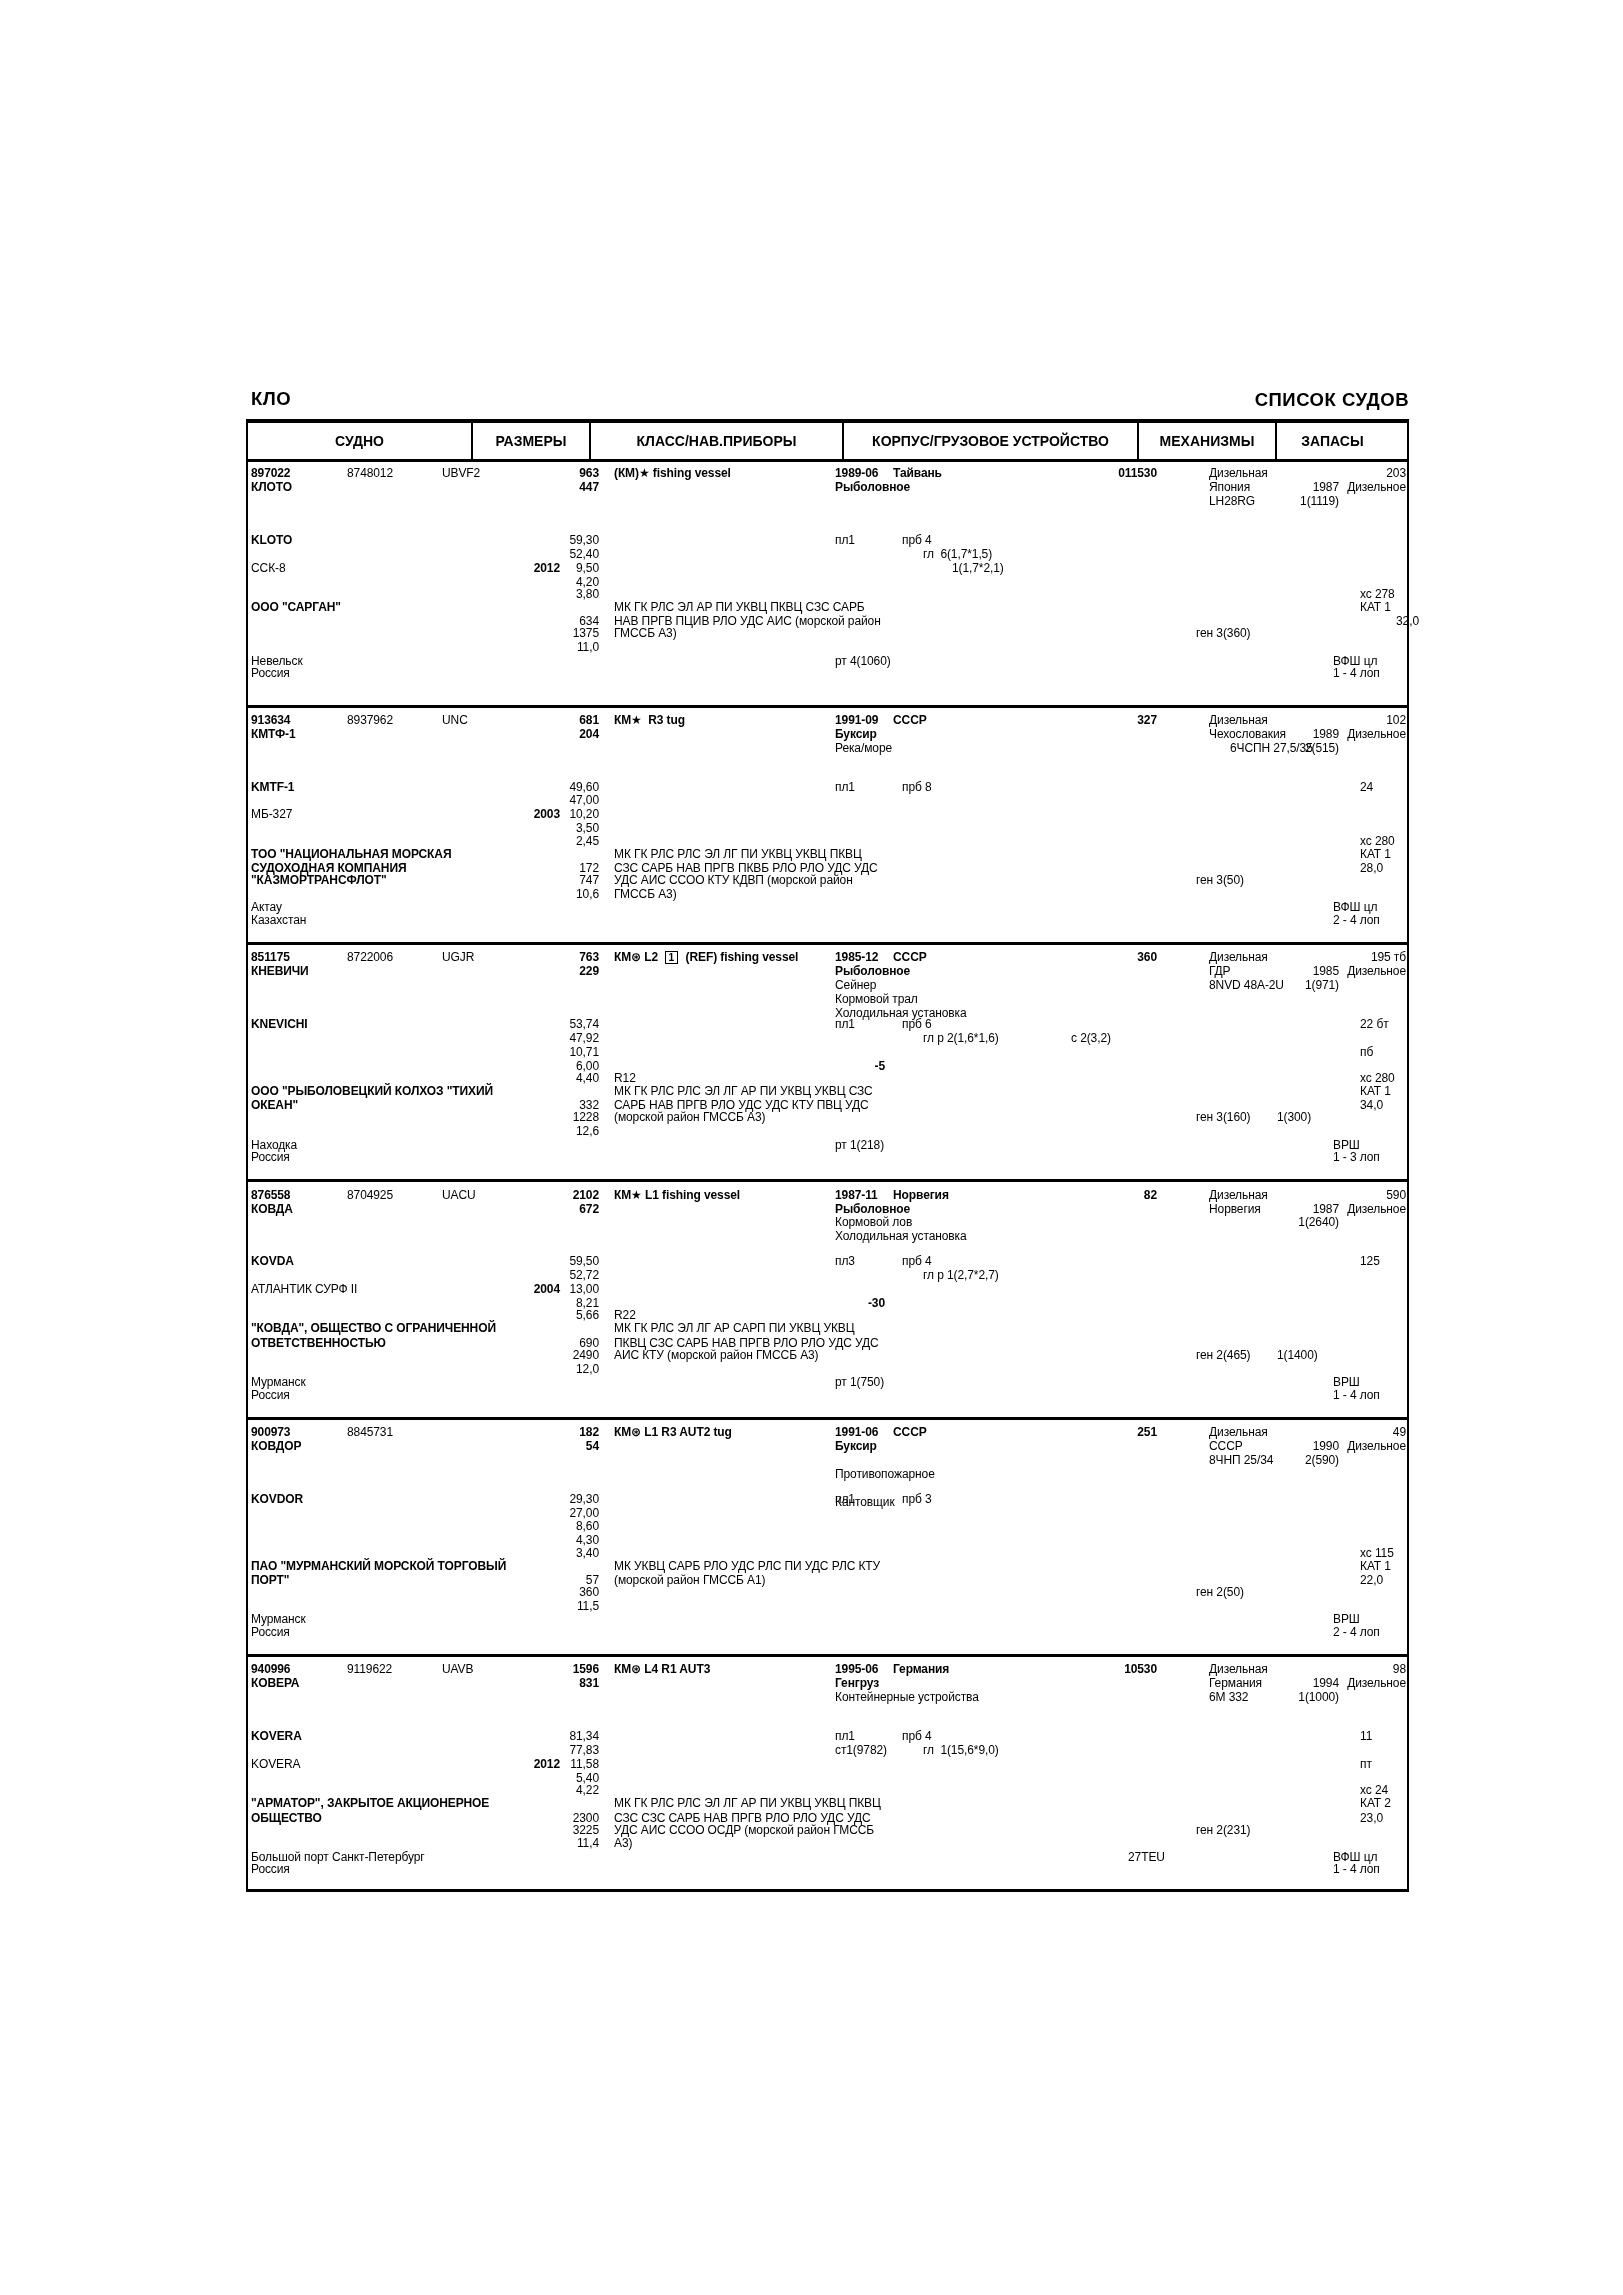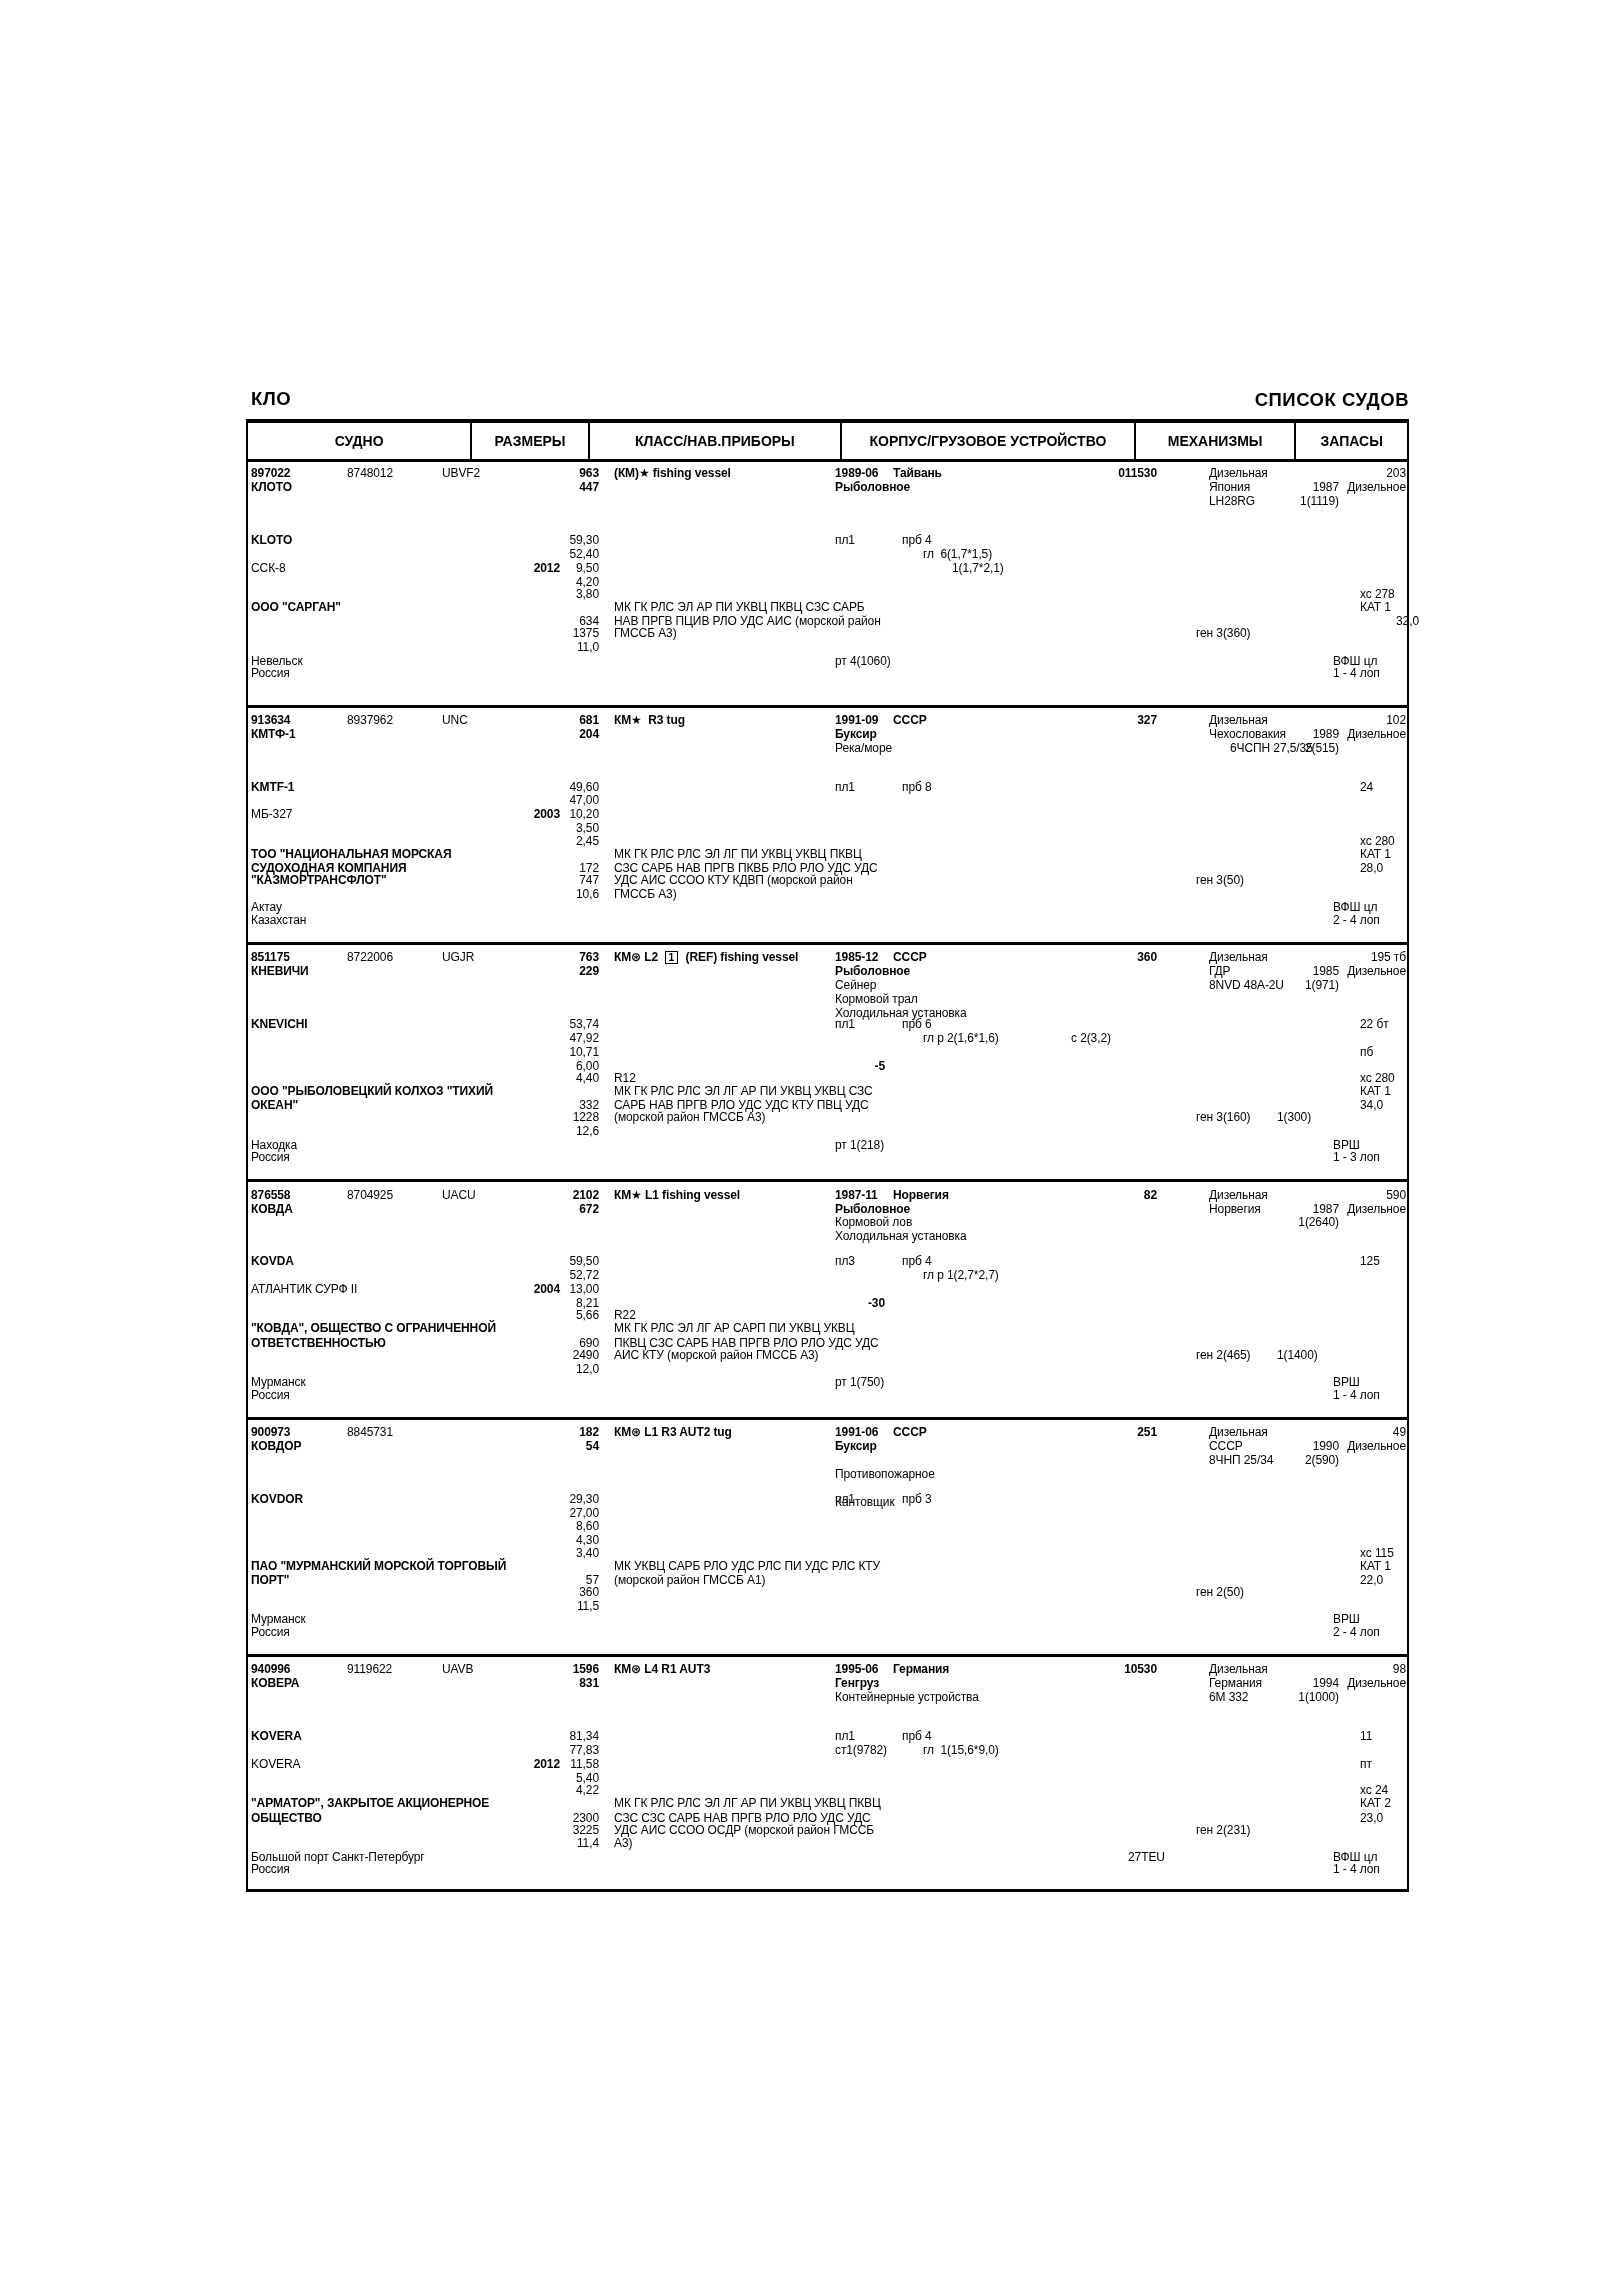--- a/index.html
+++ b/index.html
@@ -28,21 +28,21 @@
 <div class="page">
   <div class="corner">КЛО</div>
   <div class="ptitle">СПИСОК СУДОВ</div>
 
   <div class="tbl">
     <div class="thead">
       <div class="hc" style="width:225px">СУДНО</div>
       <div class="hc" style="width:118px">РАЗМЕРЫ</div>
       <div class="hc" style="width:253px">КЛАСС/НАВ.ПРИБОРЫ</div>
       <div class="hc" style="width:295px">КОРПУС/ГРУЗОВОЕ УСТРОЙСТВО</div>
-      <div class="hc" style="width:161px">МЕХАНИЗМЫ</div>
+      <div class="hc" style="width:138px">МЕХАНИЗМЫ</div>
       <div class="hc" style="width:111px">ЗАПАСЫ</div>
     </div>
   </div>
 
   <div id="tbody">
       <span class="t b" style="top: 467px; left: 251px;">897022</span>
       <span class="t" style="top: 467px; left: 347px;">8748012</span>
       <span class="t" style="top: 467px; left: 442px;">UBVF2</span>
       <span class="t b" style="top: 467px; right: 1024px;">963</span>
       <span class="t b" style="top: 467px; left: 614px;"><span>(КМ)★ fishing vessel</span></span>

